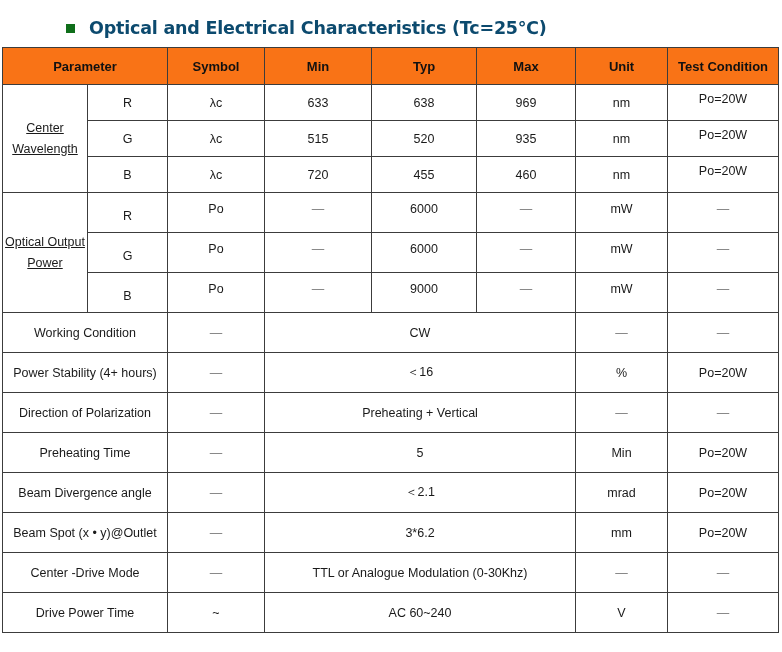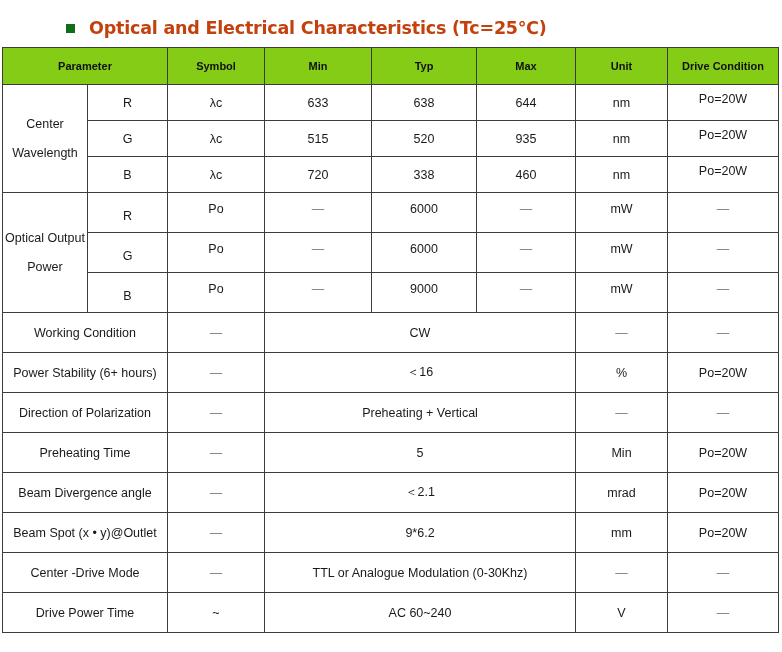--- a/index.html
+++ b/index.html
@@ -4,43 +4,43 @@
   <style>
     html, body { margin: 0; padding: 0; background: #ffffff; }
     body {
       width: 782px; height: 652px; position: relative; overflow: hidden;
       font-family: "Liberation Sans", sans-serif; color: #1a1a1a;
     }
     .title {
       position: absolute; left: 66px; top: 15px; height: 26px;
       display: flex; align-items: center;
       font-family: "DejaVu Sans", sans-serif;
-      font-weight: bold; font-size: 17.5px; color: #c2410c;
+      font-weight: bold; font-size: 17.5px; color: #0c4a6e;
       letter-spacing: -0.2px;
     }
     .title .sq {
       width: 9px; height: 9px; background: #0f6e1a; margin-right: 14px; display: inline-block;
     }
     table.spec {
       position: absolute; left: 2px; top: 47px;
       border-collapse: collapse; table-layout: fixed;
       width: 776px;
       font-size: 12.5px;
     }
     table.spec td, table.spec th {
       border: 1.6px solid #3c3c3c; text-align: center; vertical-align: middle;
       padding: 0; overflow: hidden; white-space: nowrap;
     }
     table.spec th {
-      background: #84cc16; font-weight: bold; font-size: 11px; color: #111;
+      background: #f97316; font-weight: bold; font-size: 13px; color: #111;
       height: 36px;
     }
     tr.r36 td { height: 35px; }
     tr.r40 td { height: 39px; }
-    .wrap { white-space: normal !important; line-height: 29px; }
+    .wrap { white-space: normal !important; line-height: 21px; text-decoration: underline; }
     .up { position: relative; top: -4px; }
     .dash { color: #777; }
   </style>
 </head>
 <body>
 
 <div class="title">
   <span class="sq"></span>
   <span>Optical and Electrical Characteristics (Tc=25℃)</span>
 </div>
@@ -57,49 +57,49 @@
       <col style="width:111px">
   </colgroup>
   <thead>
     <tr>
       <th colspan="2">Parameter</th>
       <th>Symbol</th>
       <th>Min</th>
       <th>Typ</th>
       <th>Max</th>
       <th>Unit</th>
-      <th>Drive Condition</th>
+      <th>Test Condition</th>
     </tr>
   </thead>
   <tbody>
 
     <tr class="r36">
       <td rowspan="3" class="wrap">Center Wavelength</td>
       <td>R</td>
       <td>λc</td>
       <td>633</td>
       <td>638</td>
-      <td>644</td>
+      <td>969</td>
       <td>nm</td>
       <td><span class="up">Po=20W</span></td>
     </tr>
     <tr class="r36">
       <td>G</td>
       <td>λc</td>
       <td>515</td>
       <td>520</td>
       <td>935</td>
       <td>nm</td>
       <td><span class="up">Po=20W</span></td>
     </tr>
     <tr class="r36">
       <td>B</td>
       <td>λc</td>
       <td>720</td>
-      <td>338</td>
+      <td>455</td>
       <td>460</td>
       <td>nm</td>
       <td><span class="up">Po=20W</span></td>
     </tr>
 
     <tr class="r40">
       <td rowspan="3" class="wrap">Optical Output Power</td>
       <td><span style="position:relative;top:3px">R</span></td>
       <td><span class="up">Po</span></td>
       <td class="dash"><span class="up">—</span></td>
@@ -128,21 +128,21 @@
     </tr>
 
     <tr class="r40">
       <td colspan="2">Working Condition</td>
       <td class="dash">—</td>
       <td colspan="3">CW</td>
       <td class="dash">—</td>
       <td class="dash">—</td>
     </tr>
     <tr class="r40">
-      <td colspan="2">Power Stability (6+ hours)</td>
+      <td colspan="2">Power Stability (4+ hours)</td>
       <td class="dash">—</td>
       <td colspan="3">＜16</td>
       <td>%</td>
       <td>Po=20W</td>
     </tr>
     <tr class="r40">
       <td colspan="2">Direction of Polarization</td>
       <td class="dash">—</td>
       <td colspan="3">Preheating + Vertical</td>
       <td class="dash">—</td>
@@ -158,21 +158,21 @@
     <tr class="r40">
       <td colspan="2">Beam Divergence angle</td>
       <td class="dash">—</td>
       <td colspan="3">＜2.1</td>
       <td>mrad</td>
       <td>Po=20W</td>
     </tr>
     <tr class="r40">
       <td colspan="2">Beam Spot (x • y)@Outlet</td>
       <td class="dash">—</td>
-      <td colspan="3">9*6.2</td>
+      <td colspan="3">3*6.2</td>
       <td>mm</td>
       <td>Po=20W</td>
     </tr>
     <tr class="r40">
       <td colspan="2">Center -Drive Mode</td>
       <td class="dash">—</td>
       <td colspan="3">TTL or Analogue Modulation (0-30Khz)</td>
       <td class="dash">—</td>
       <td class="dash">—</td>
     </tr>

